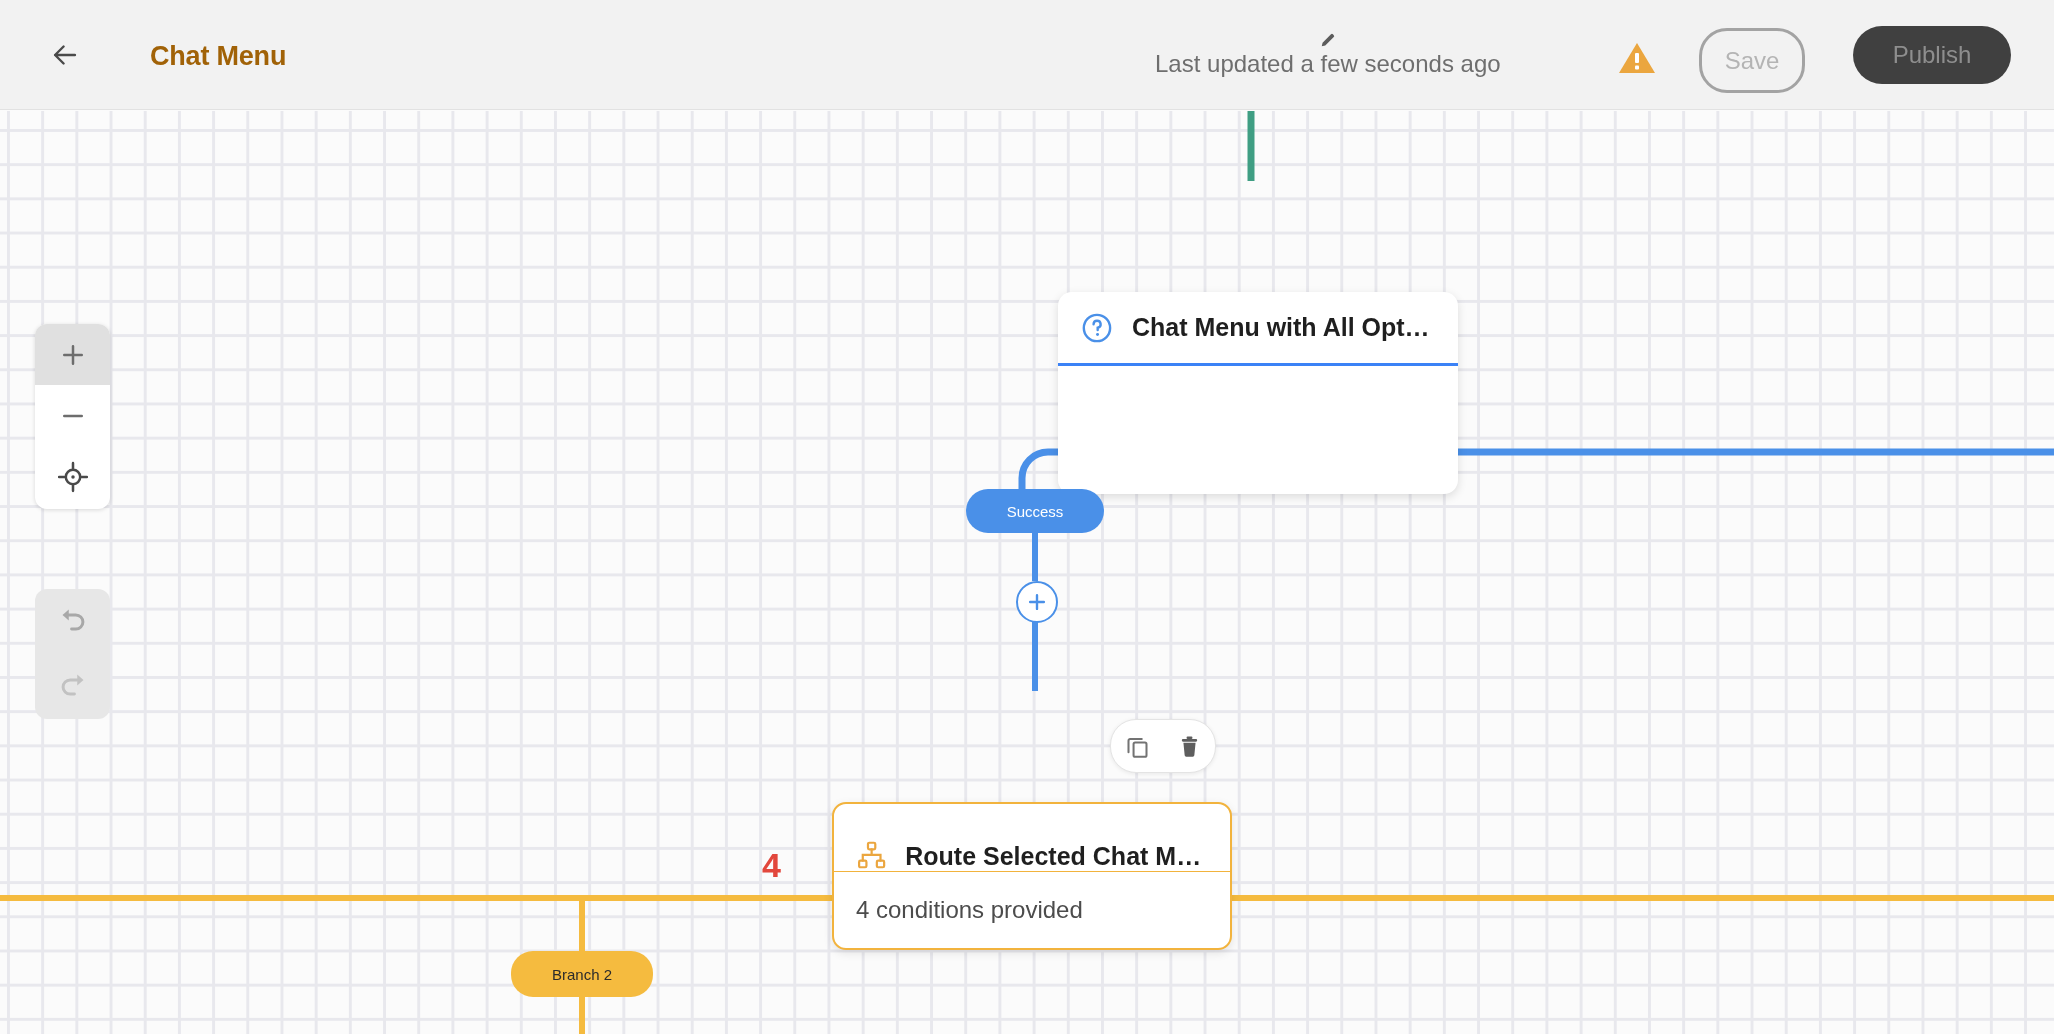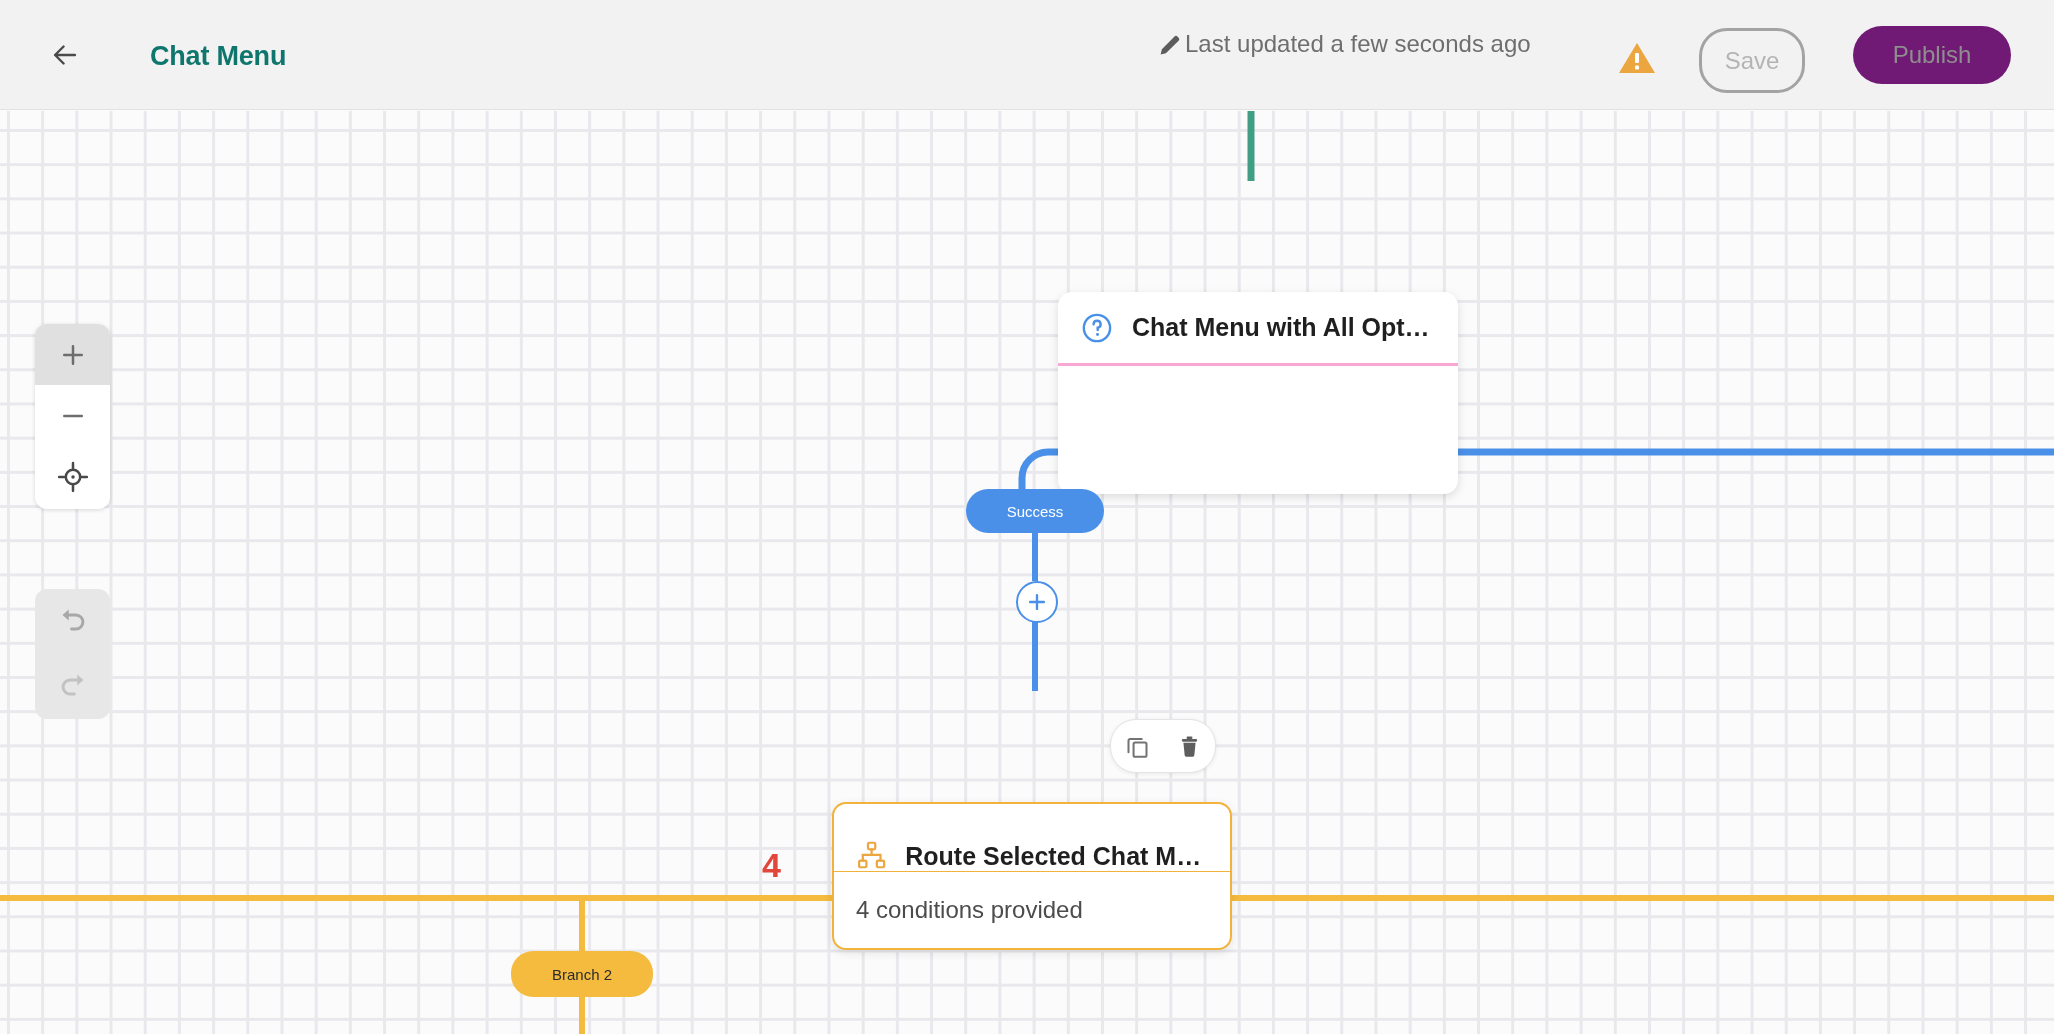--- a/index.html
+++ b/index.html
@@ -18,45 +18,45 @@
     box-sizing:border-box;display:flex;align-items:center;
   }
   .back-btn{
     position:absolute;left:38px;top:28px;width:54px;height:54px;
     display:flex;align-items:center;justify-content:center;
     border-radius:50%;cursor:pointer;
   }
   .back-btn svg{display:block;}
   .hdr-title{
     position:absolute;left:150px;top:41px;
-    font-size:27px;font-weight:700;color:#0f766e;letter-spacing:-0.2px;
+    font-size:27px;font-weight:700;color:#a16207;letter-spacing:-0.2px;
     white-space:nowrap;
   }
   .hdr-sub{
     position:absolute;left:301px;top:44px;
     font-size:24px;color:#9a9a9a;white-space:nowrap;
     max-width:830px;overflow:hidden;text-overflow:ellipsis;
   }
   .hdr-updated{
     position:absolute;left:1155px;top:30px;height:48px;
-    display:flex;cursor:pointer;
+    display:flex;align-items:center;cursor:pointer;flex-direction:column;
   }
   .hdr-updated .txt{font-size:24px;color:#6e6e6e;white-space:nowrap;}
   .warn-icon{
     position:absolute;left:1617px;top:40px;width:40px;height:36px;cursor:pointer;
   }
   .btn-save{
     position:absolute;left:1699px;top:28px;width:106px;height:65px;
     border:3px solid #a3a3a3;border-radius:28px;background:transparent;
     color:#b4b4b4;font-size:24px;font-family:inherit;
     display:flex;align-items:center;justify-content:center;cursor:pointer;
   }
   .btn-publish{
     position:absolute;left:1853px;top:26px;width:158px;height:58px;
-    border:none;border-radius:29px;background:#701a75;
+    border:none;border-radius:29px;background:#404040;
     color:#8e8e8e;font-size:24px;font-family:inherit;
     display:flex;align-items:center;justify-content:center;cursor:pointer;
   }
 
   
   .canvas{
     position:absolute;left:0;top:111px;width:2054px;height:923px;
     background-color:#fbfbfb;
     background-image:
       linear-gradient(to right, #e8e8ed 3px, transparent 3px),
@@ -101,21 +101,21 @@
     font-size:25px;font-weight:700;color:#1f1f1f;white-space:nowrap;
     overflow:hidden;text-overflow:ellipsis;
   }
   .node .node-body{
     display:flex;align-items:center;gap:20px;
     padding:14px 22px;box-sizing:border-box;
   }
 
   
   #node-chat-menu{left:1058px;top:181px;width:400px;height:202px;}
-  #node-chat-menu .node-head{height:74px;border-bottom:3px solid #f9a8d4;}
+  #node-chat-menu .node-head{height:74px;border-bottom:3px solid #3b82f6;}
   #node-chat-menu .node-body{height:125px;align-items:center;}
   #node-chat-menu .msg{
     font-size:24px;font-style:italic;color:#2b2b2b;line-height:1.32;
     white-space:nowrap;overflow:hidden;
   }
   #node-chat-menu .msg .emoji{font-style:normal;}
 
   
   #node-route{
     left:832px;top:691px;width:400px;height:148px;

